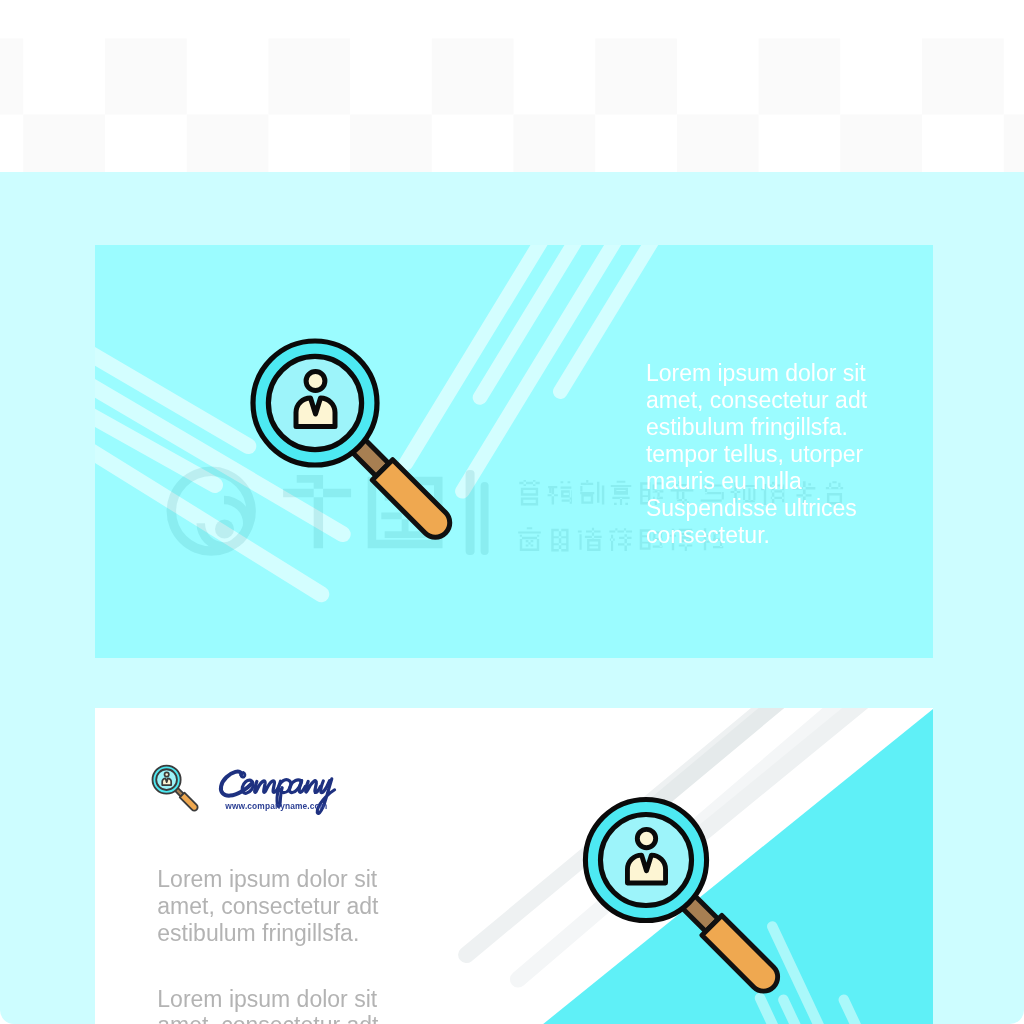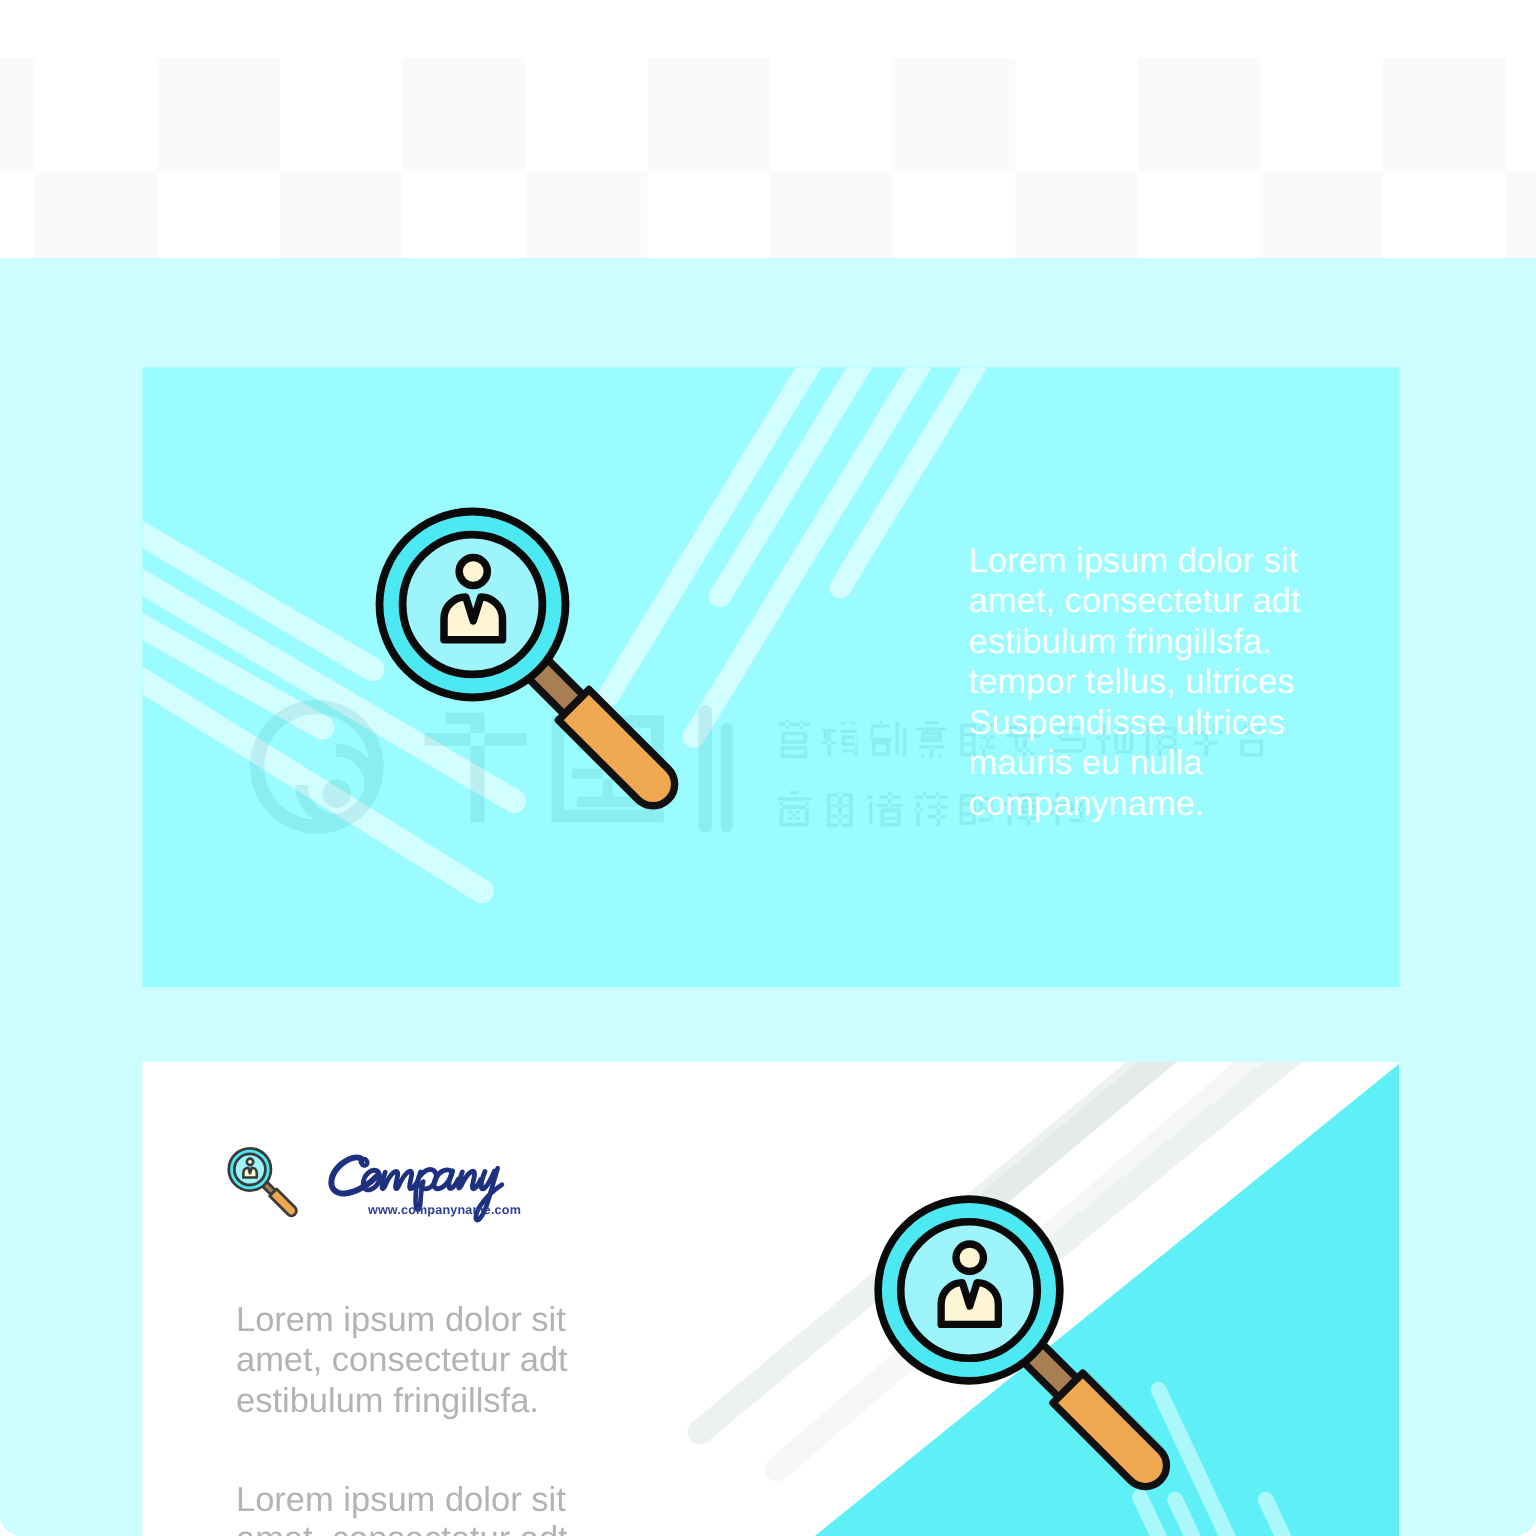--- a/index.html
+++ b/index.html
@@ -26,21 +26,21 @@
   .card{position:absolute;left:95px;top:708px;width:838px;height:470px;
         background:#ffffff;overflow:hidden;}
   .card svg.bg{position:absolute;left:0;top:0;}
 
   .card-logo{position:absolute;left:52.3px;top:43.5px;width:240px;height:72px;}
   .card-text{position:absolute;left:62.3px;top:158.4px;
              color:#b3b3b3;font-size:23px;line-height:26.9px;
              font-family:"Liberation Sans",sans-serif;white-space:nowrap;}
   .cp2{margin-top:38.4px;}
   .script{position:absolute;left:0;top:0;}
-  .weburl{position:absolute;left:98px;top:49.8px;color:#2b3f94;
+  .weburl{position:absolute;left:78px;top:49.8px;color:#2b3f94;
           font-family:"Liberation Sans",sans-serif;font-size:8.4px;
           font-weight:bold;letter-spacing:0.12px;white-space:nowrap;}
 
   .wm{position:absolute;pointer-events:none;}
 </style>
 </head>
 <body>
 
 <svg width="0" height="0" style="position:absolute" aria-hidden="true">
     <defs>
@@ -172,24 +172,24 @@
           </g>
       </g>
     </svg>
     <svg class="mag" width="330" height="330" viewBox="0 0 330 330" style="position:absolute;left:135px;top:38px;">
       <use href="#mag-glyph"></use>
     </svg>
     <div class="banner-text">
       <div>Lorem ipsum dolor sit</div>
       <div>amet, consectetur adt</div>
       <div>estibulum fringillsfa.</div>
-      <div>tempor tellus, ultrices</div>
+      <div>tempor tellus, utorper</div>
+      <div>mauris eu nulla</div>
       <div>Suspendisse ultrices</div>
-      <div>mauris eu nulla</div>
-      <div>companyname.</div>
+      <div>consectetur.</div>
     </div>
   </div>
 
   <div class="card">
     <svg class="bg" width="838" height="470" viewBox="0 0 838 470">
       <rect x="0" y="0" width="838" height="470" fill="#ffffff"></rect>
       <g stroke-linecap="round" fill="none" stroke-width="16.5">
         <line x1="371.4" y1="246.8" x2="681" y2="-10" stroke="#eef1f2"></line>
         <line x1="535" y1="118" x2="710" y2="-28" stroke="#e5eaeb"></line>
         <line x1="423.2" y1="271.3" x2="752" y2="-10" stroke="#f4f6f7"></line>

